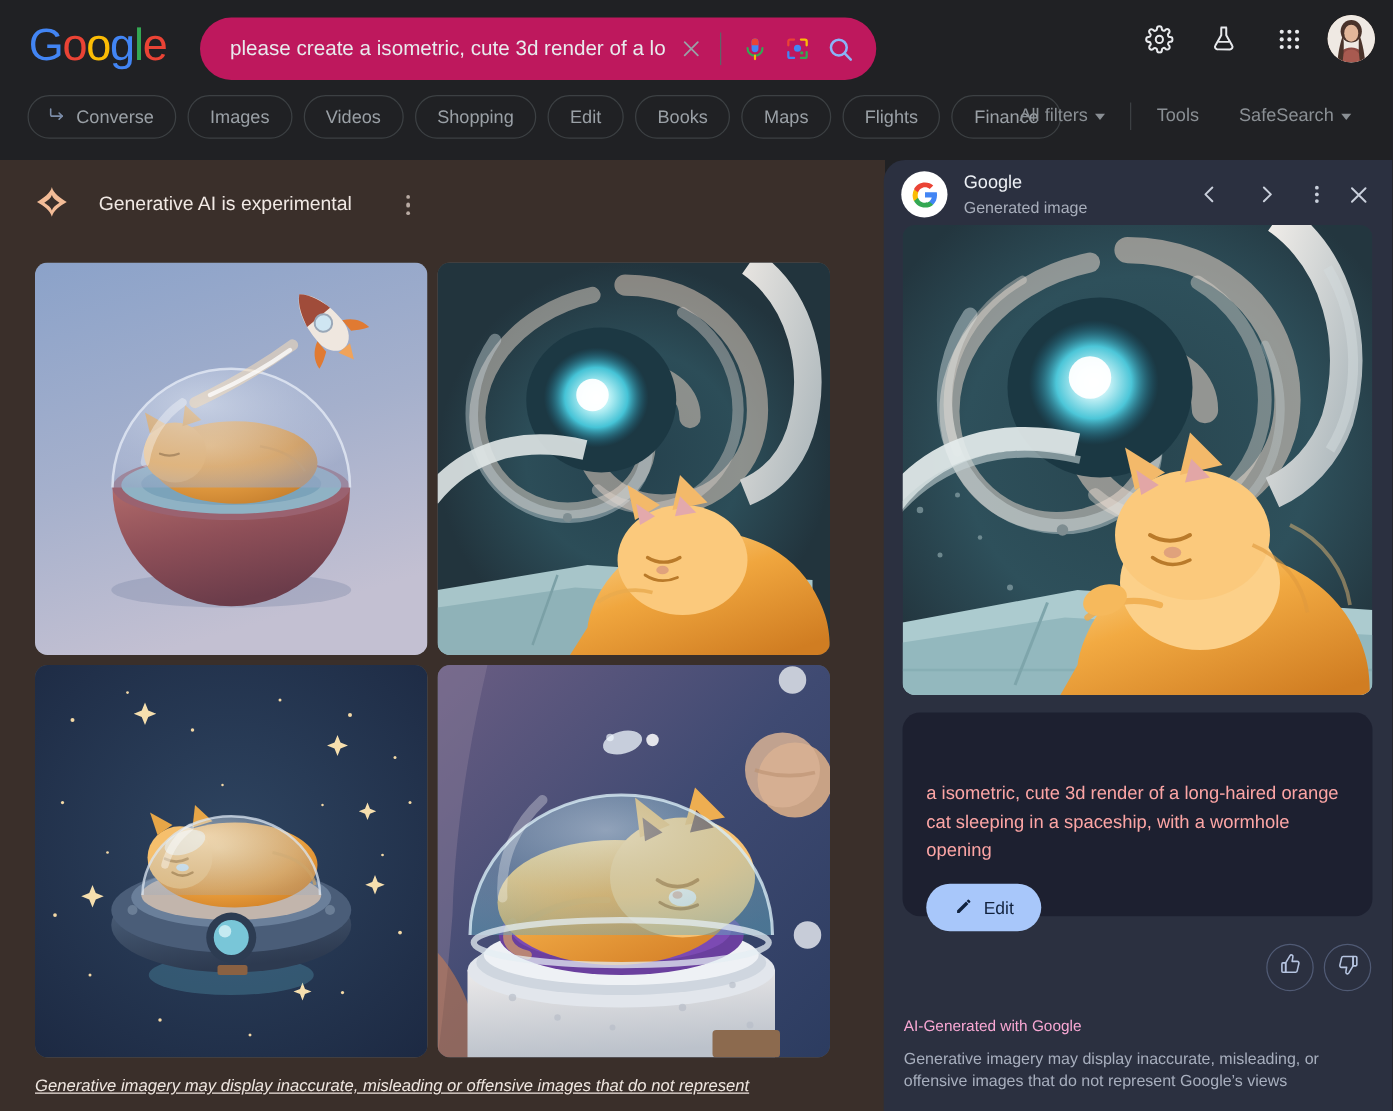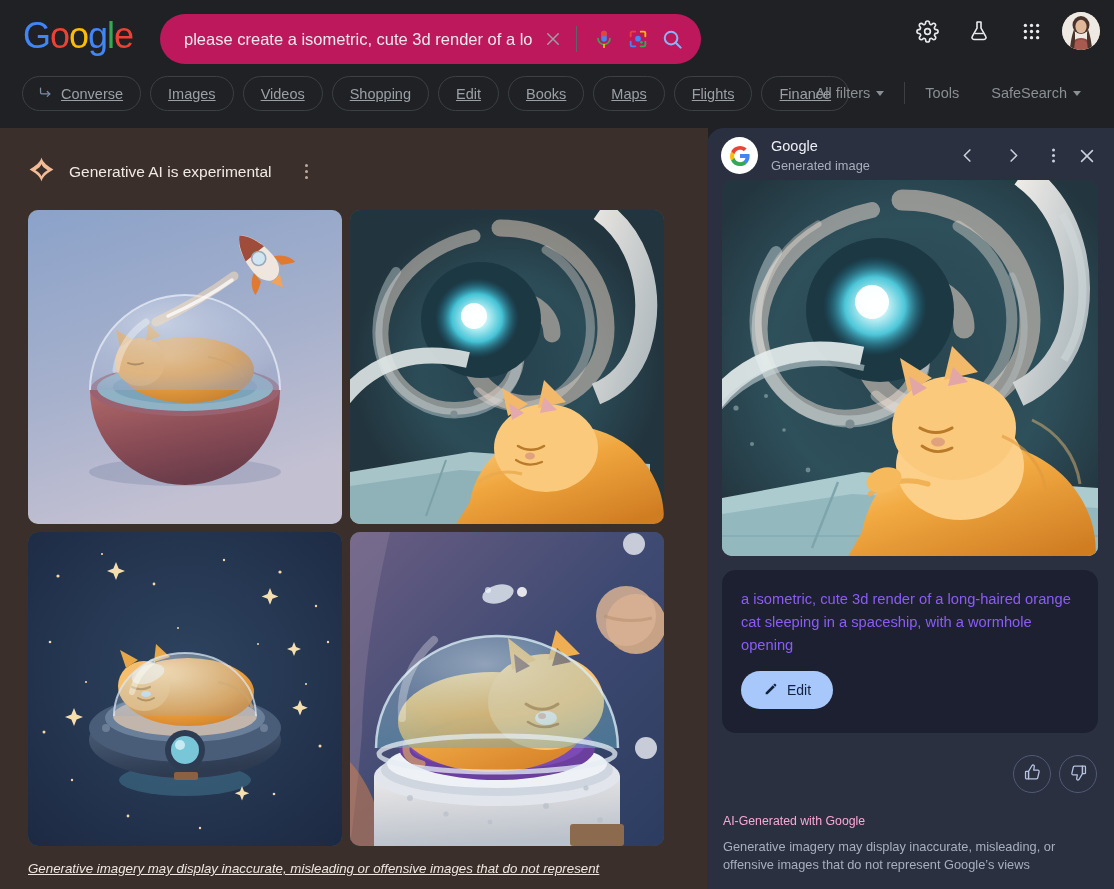--- a/index.html
+++ b/index.html
@@ -26,40 +26,40 @@
   .clear-x { width: 30px; height: 30px; margin-right: 4px; display: flex; align-items: center; justify-content: center;
              color: #9aa0a6; font-size: 19px; font-weight: 300; cursor: pointer; }
   .vdiv { width: 1px; height: 26px; background: #5f6368; margin: 0 10px 0 4px; }
   .sb-icon { width: 34px; height: 34px; display: flex; align-items: center; justify-content: center; cursor: pointer; }
   .sb-icon.last { margin-right: 12px; }
 
   
   .chips { position: absolute; left: 22px; top: 76px; display: flex; align-items: center; gap: 9px; }
   .chip { height: 35px; padding: 0 17px; border: 1px solid #3c4043; border-radius: 18px;
           display: flex; align-items: center; gap: 7px; font-size: 14.5px; color: #9aa0a6; cursor: pointer;
-          white-space: nowrap; text-decoration: underline; }
+          white-space: nowrap; }
   .chip.first { padding-left: 14px; }
 
   .rightctl { position: absolute; right: 17px; top: 78px; display: flex; align-items: center; gap: 0; }
   .rc { font-size: 14.5px; color: #8a8f94; display: flex; align-items: center; gap: 6px; cursor: pointer;
         padding: 0 16px; height: 30px; white-space: nowrap; }
   .rcdiv { width: 1px; height: 22px; background: #3c4043; margin: 0 4px; }
   .caret { width: 0; height: 0; border-left: 4.5px solid transparent; border-right: 4.5px solid transparent;
            border-top: 5px solid #8a8f94; }
 
   .account { position: absolute; right: 14px; top: 10px; display: flex; align-items: center; gap: 10px; }
   .icbtn { width: 42px; height: 42px; border-radius: 50%; display: flex; align-items: center; justify-content: center;
            cursor: pointer; }
   .avatar { width: 38px; height: 38px; border-radius: 50%; overflow: hidden; cursor: pointer;
             background: #d9c7b8; position: relative; }
 
   
   .leftpanel { position: absolute; left: 0; top: 128px; width: 708px; height: 761px; background: #3a2f2a;
                overflow: hidden; }
-  .genhead { position: absolute; left: 28px; top: 28px; display: flex; align-items: center; gap: 14px; justify-content: flex-end; }
+  .genhead { position: absolute; left: 28px; top: 20px; display: flex; align-items: center; gap: 24px; justify-content: flex-end; }
   .genhead .title { font-size: 15.5px; color: #f1e9e4; font-weight: 500; }
   .kebab { width: 26px; height: 30px; display: flex; flex-direction: column; align-items: center;
            justify-content: center; gap: 3px; cursor: pointer; margin-left: 8px; }
   .kebab i { width: 3.2px; height: 3.2px; border-radius: 50%; background: #b9aba3; display: block; }
 
   .grid { position: absolute; left: 28px; top: 82px; width: 636px; display: grid;
           grid-template-columns: 314px 314px; gap: 8px; }
   .tile { width: 314px; height: 314px; border-radius: 10px; overflow: hidden; cursor: pointer; position: relative;
           background: #555; }
   .tile.sel { outline: none; }
@@ -81,21 +81,21 @@
   .rp-btn { width: 34px; height: 34px; border-radius: 50%; display: flex; align-items: center; justify-content: center;
             cursor: pointer; color: #c4cad6; flex: 0 0 auto; }
   .rp-btn.nav { margin: 0 6px; }
 
   .hero { position: absolute; left: 722px; top: 180px; width: 376px; height: 376px; border-radius: 10px;
           overflow: hidden; }
   .hero svg { display: block; width: 100%; height: 100%; }
 
   .promptcard { position: absolute; left: 722px; top: 570px; width: 376px; height: 163px;
                 background: #1d2030; border-radius: 14px; padding: 18px 19px 0 19px; }
-  .prompttext { font-size: 14.7px; line-height: 23px; color: #8b5cf6; }
+  .prompttext { font-size: 14.7px; line-height: 23px; color: #fca5a5; margin-top: 36px; }
   .editbtn { margin-top: 14px; width: 92px; height: 38px; border-radius: 19px; background: #a8c7fa;
              display: flex; align-items: center; justify-content: center; gap: 8px; cursor: pointer;
              color: #11223d; font-size: 14px; font-weight: 500; }
 
   .exportbtn { position: absolute; left: 722px; top: 755px; width: 283px; height: 38px; border-radius: 19px;
                background: #333b54; display: flex; align-items: center; justify-content: center; gap: 9px;
                cursor: pointer; color: #eef1f7; font-size: 15px; font-weight: 500; }
   .rate { position: absolute; top: 755px; width: 38px; height: 38px; border-radius: 50%;
           border: 1px solid #505a74; display: flex; align-items: center; justify-content: center; cursor: pointer; }
   .rate.up { left: 1013px; }

